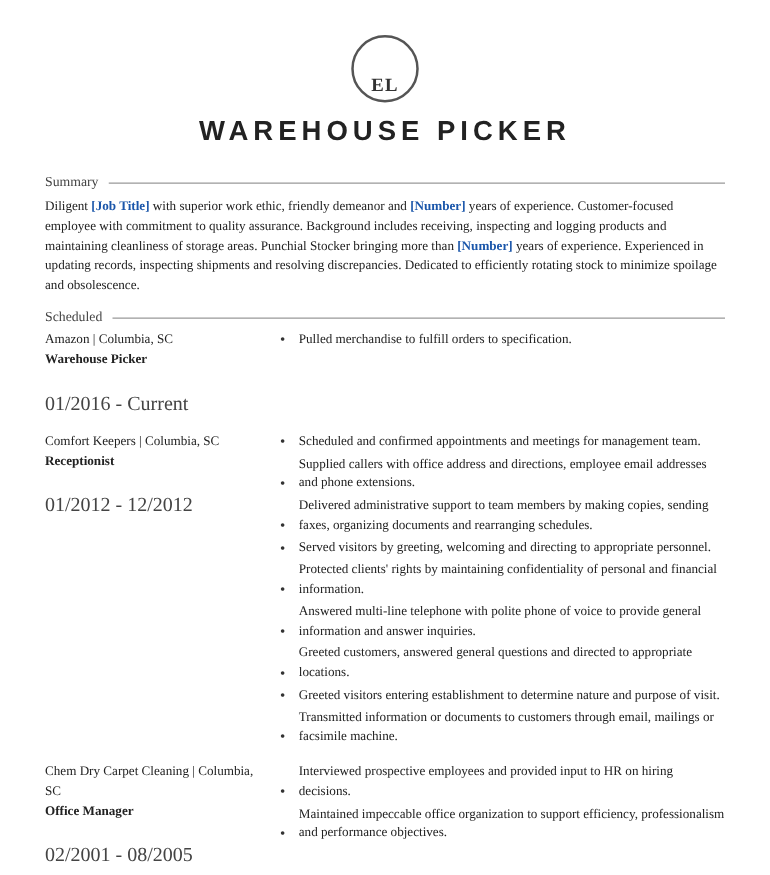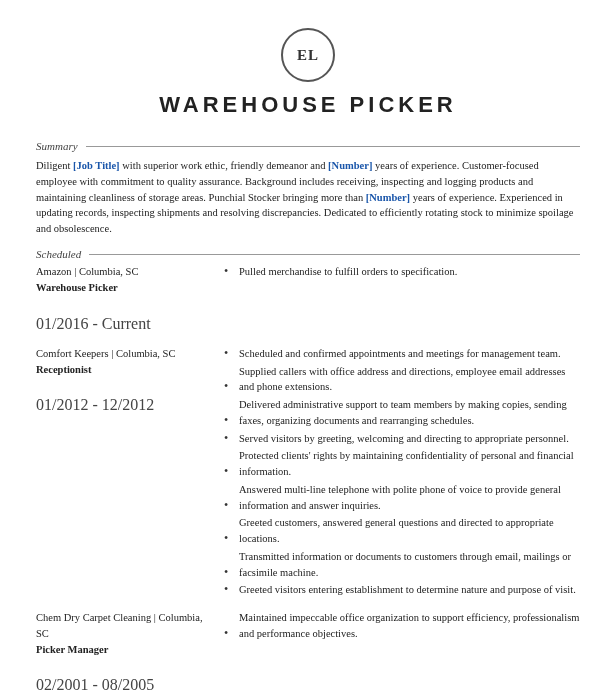--- a/index.html
+++ b/index.html
@@ -16,21 +16,21 @@
       width: 616px;
       padding: 28px 36px 28px 36px;
       background: #fff;
     }
     .avatar-circle {
       width: 54px;
       height: 54px;
       border-radius: 50%;
       border: 2px solid #555;
       display: flex;
-      align-items: center;
+      align-items: flex-end;
       justify-content: center;
       margin: 0 auto 8px auto;
     }
     .avatar-initials {
       font-size: 15px;
       font-weight: bold;
       color: #333;
       letter-spacing: 1px;
     }
     .header-name {
@@ -40,21 +40,20 @@
       letter-spacing: 4px;
       color: #222;
       margin-bottom: 18px;
       font-family: Arial, sans-serif;
     }
     .section {
       margin-bottom: 10px;
     }
     .section-label {
       font-size: 11px;
-      font-style: italic;
       color: #444;
       margin-bottom: 2px;
       display: flex;
       align-items: center;
       gap: 8px;
     }
     .section-label::after {
       content: '';
       flex: 1;
       height: 1px;
@@ -188,38 +187,41 @@
           <li>
               <span>Protected clients' rights by maintaining confidentiality of personal and financial information.</span>
             </li>
           <li>
               <span>Answered multi-line telephone with polite phone of voice to provide general information and answer inquiries.</span>
             </li>
           <li>
               <span>Greeted customers, answered general questions and directed to appropriate locations.</span>
             </li>
           <li>
+              <span>Greeted visitors entering establishment to determine nature and purpose of visit.</span>
+            </li>
+          <li>
               <span>Transmitted information or documents to customers through email, mailings or facsimile machine.</span>
-            </li>
-          <li>
-              <span>Greeted visitors entering establishment to determine nature and purpose of visit.</span>
             </li>
         </ul>
       </div>
     </div>
 
     <div class="exp-row">
       <div class="exp-left">
         <div class="company">Chem Dry Carpet Cleaning | Columbia, SC</div>
-        <div class="job-title">Picker Manager</div>
+        <div class="job-title">Office Manager</div>
         <div class="dates">02/2001 - 08/2005</div>
       </div>
       <div class="exp-right">
         <ul>
           <li>
+              <span>Interviewed prospective employees and provided input to HR on hiring decisions.</span>
+            </li>
+          <li>
               <span>Maintained impeccable office organization to support efficiency, professionalism and performance objectives.</span>
             </li>
 
         </ul>
       </div>
     </div>
 
   </div>
 </div>
 

